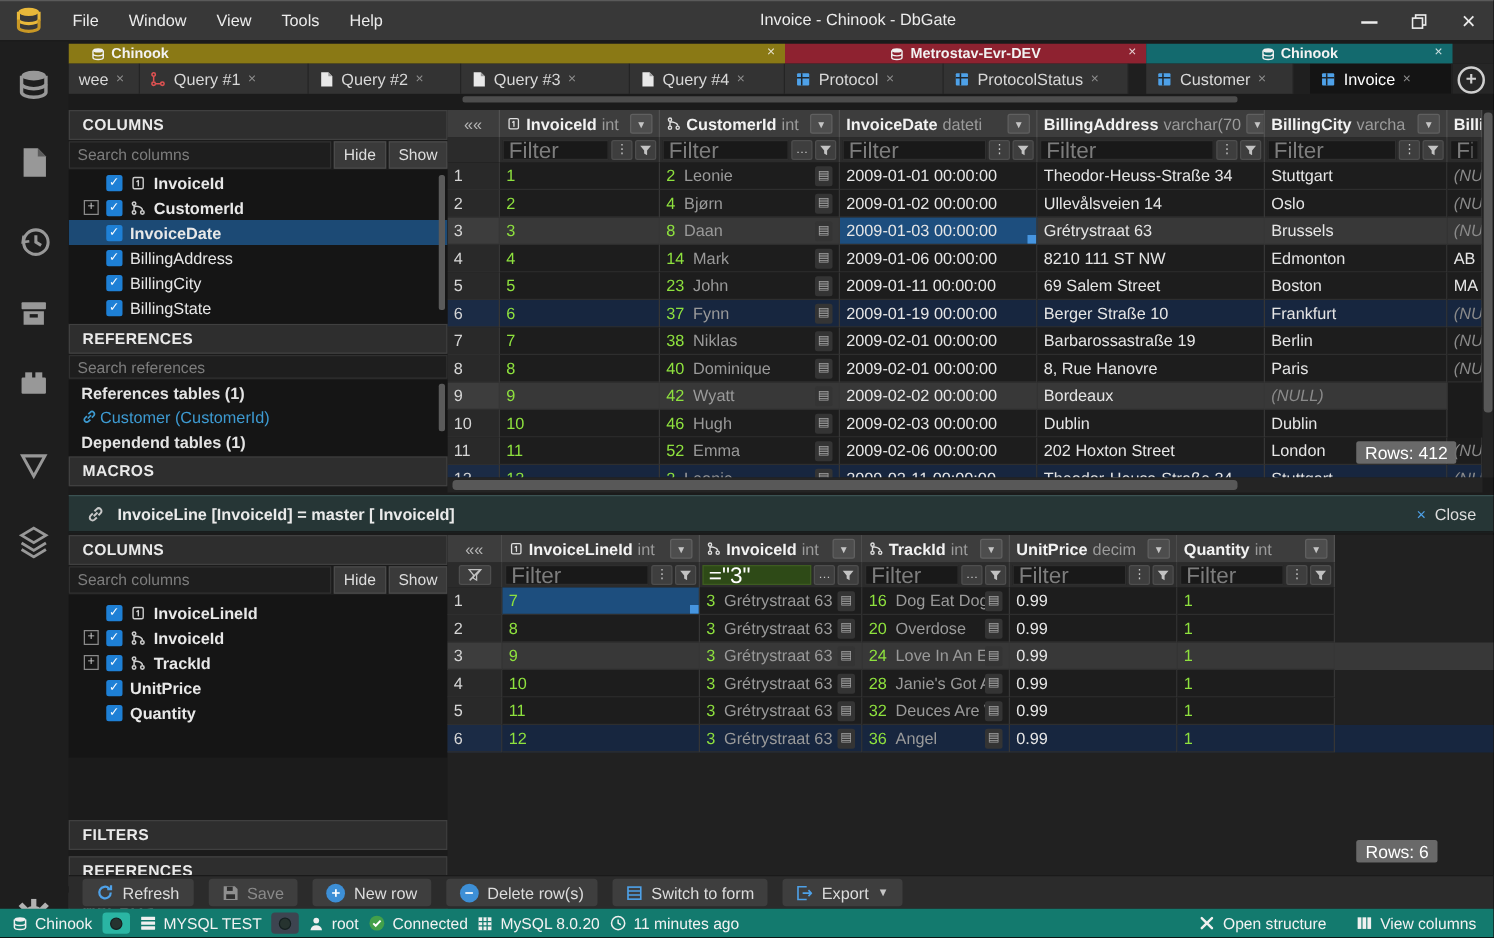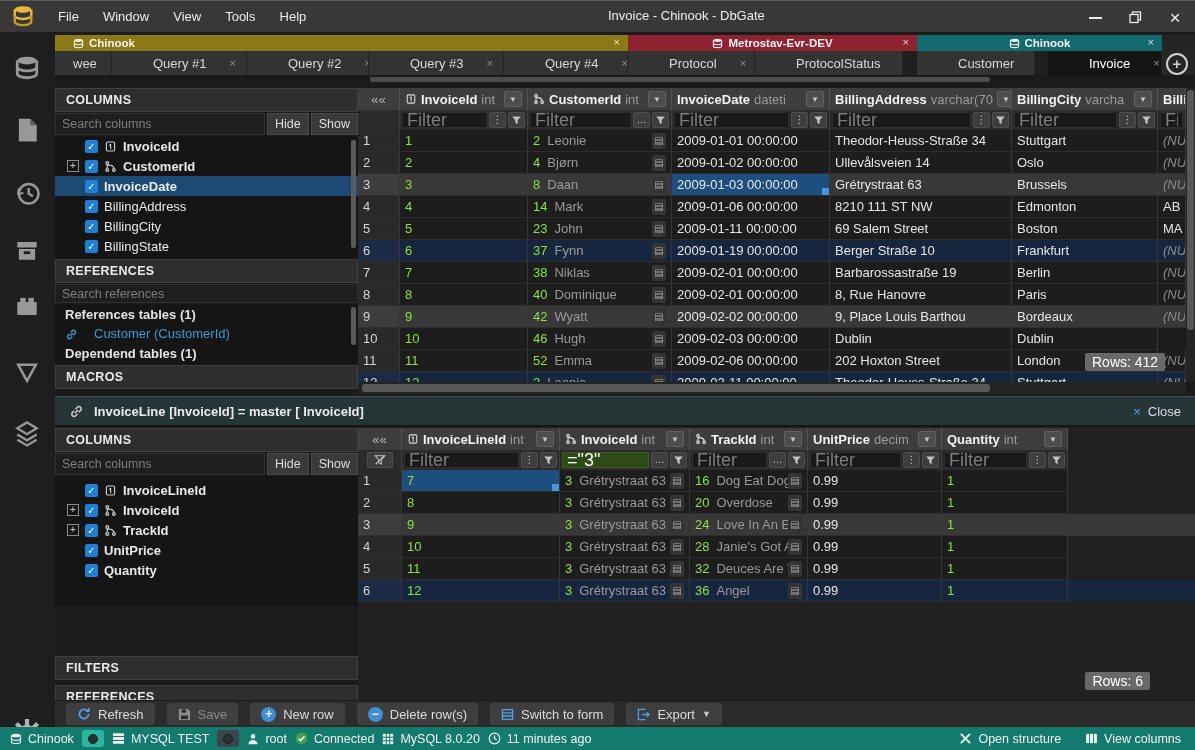--- a/index.html
+++ b/index.html
@@ -28,21 +28,21 @@
   
   .groupstrip{position:absolute;left:55px;top:35px;width:1140px;height:16px;background:#242424}
   .grp{position:absolute;top:0;height:16px;display:flex;align-items:center;color:#f2f2f2;
        font-size:11.5px;font-weight:bold}
   .grp .lbl{display:flex;align-items:center;gap:5px;margin:0 auto}
   .grp .lbl.left{margin:0 0 0 18px}
   .grpx{position:absolute;right:8px;top:1px;color:rgba(255,255,255,.8);font-size:11px;font-weight:normal}
 
   
   .tabsrow{position:absolute;left:55px;top:51px;width:1140px;height:24px;background:#262626;display:flex}
-  .tab{display:flex;align-items:center;gap:23px;padding:0 18px;background:#333;border-right:1px solid #242424;
+  .tab{display:flex;align-items:center;gap:6px;padding:0 8px;background:#333;border-right:1px solid #242424;
        color:#d8d8d8;white-space:nowrap;overflow:hidden}
   .tab.active{background:#141414;color:#fff}
   .tabx{color:#909090;font-size:11px}
   .tabgap{background:#1f1f1f}
   .plusbtn{position:absolute;left:1166px;top:53px;width:22px;height:22px;border:2px solid #cfcfcf;
            border-radius:50%;color:#cfcfcf;font-size:15px;line-height:18px;text-align:center;font-weight:bold}
   .tabscroll{position:absolute;left:370px;top:77px;width:620px;height:5px;background:#4d4d4d;border-radius:2px}
 
   
   .sech{height:24px;background:#2e2e2e;border:1px solid #404040;display:flex;align-items:center;
@@ -57,21 +57,21 @@
   .srow{display:flex;align-items:center;height:20px;gap:6px;padding-left:12px;color:#e8e8e8;white-space:nowrap}
   .srow.sel{background:#1c4a75}
   .srow .b{font-weight:bold}
   .exp{width:12px;height:12px;border:1px solid #8a8a8a;color:#cfcfcf;font-size:10px;line-height:10px;
        text-align:center;flex:0 0 12px}
   .exp.hid{visibility:hidden}
   .cb{width:13px;height:13px;background:#1e80d6;border-radius:2px;color:#fff;font-size:10px;
       line-height:13px;text-align:center;flex:0 0 13px}
   .sthumb{position:absolute;right:2px;width:5px;background:#5a5a5a;border-radius:2px}
   .reftbl{font-weight:bold;color:#e4e4e4;padding:3px 0 2px 10px}
-  .reflink{display:flex;align-items:flex-end;gap:16px;color:#3d9ad1;padding:2px 0 2px 10px}
+  .reflink{display:flex;align-items:center;gap:2px;color:#3d9ad1;padding:2px 0 2px 10px}
 
   
   .ghead{display:grid;height:22px;background:#3d3d3d}
   .hc{display:flex;align-items:center;gap:4px;padding:0 5px;border-right:1px solid #515151;
       overflow:hidden;white-space:nowrap}
   .hname{font-weight:bold;color:#f2f2f2}
   .htype{color:#9b9b9b}
   .hdd{margin-left:auto;flex:0 0 18px;height:16px;background:#4d4d4d;border:1px solid #606060;
        border-radius:2px;color:#c5c5c5;font-size:8px;display:flex;align-items:center;justify-content:center}
   .collapse{color:#b5b5b5;font-size:13px;display:flex;align-items:center;justify-content:center;
@@ -602,21 +602,20 @@
       </div>
       <div class="grow t-gray" style="grid-template-columns:42px 128px 144px 158px 182px 146px 1fr">
         <div class="c num">9</div>
         <div class="c g">9</div>
         <div class="c">
             <span class="g">42</span>
             <span class="fkn">Wyatt</span>
             <span class="dicon">▤</span>
           </div>
         <div class="c">2009-02-02 00:00:00</div>
-        <div class="c">9, Place Louis Barthou</div>
         <div class="c">Bordeaux</div>
         <div class="c nul">(NULL)</div>
       </div>
       <div class="grow" style="grid-template-columns:42px 128px 144px 158px 182px 146px 1fr">
         <div class="c num">10</div>
         <div class="c g">10</div>
         <div class="c">
             <span class="g">46</span>
             <span class="fkn">Hugh</span>
             <span class="dicon">▤</span>

